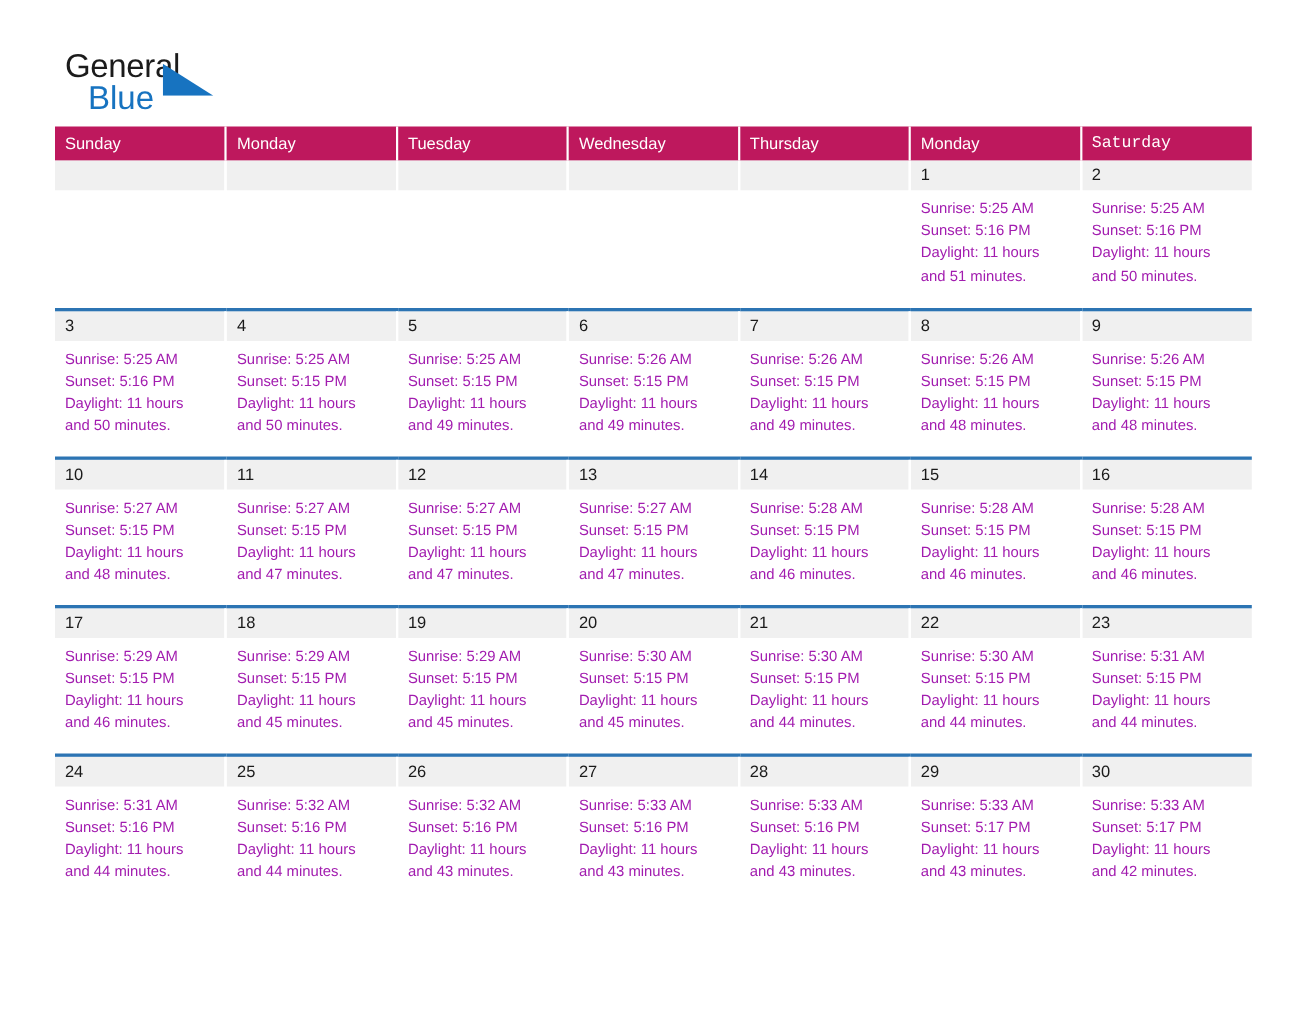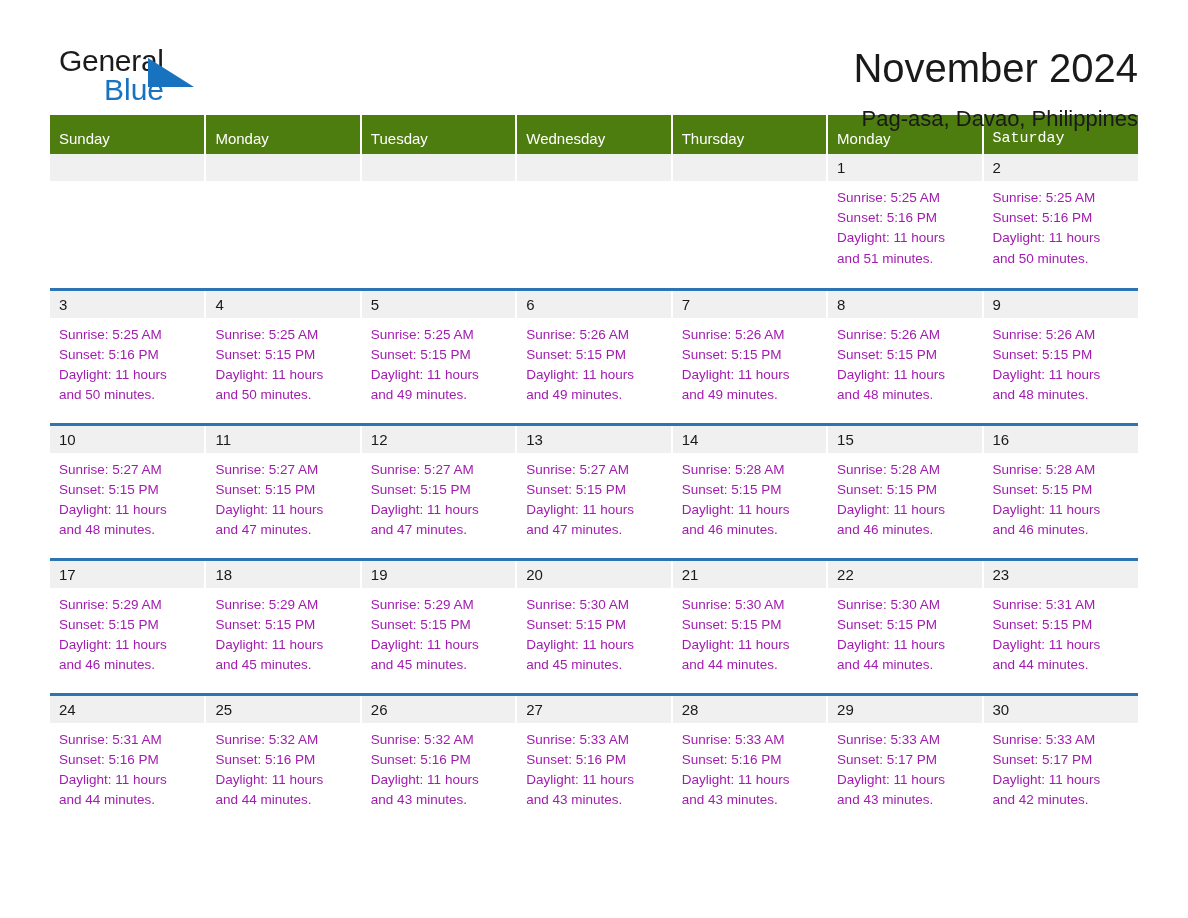--- a/index.html
+++ b/index.html
@@ -49,21 +49,21 @@
     top: 14px;
     width: 46px;
     height: 29px;
     display: block;
   }
   .logo-blue {
     font-size: 30px;
     color: #1773c0;
     line-height: 30px;
     font-weight: 400;
-    margin-left: 45px;
+    margin-left: 21px;
     display: block;
     margin-top: -3px;
   }
   .title-block {
     text-align: right;
     padding-top: 0px;
   }
   .cal-title {
     font-size: 40px;
     font-weight: 400;
@@ -79,26 +79,26 @@
     margin-top: 12px;
   }
 
   
   .calendar {
     width: 1088px;
     border-collapse: collapse;
     table-layout: fixed;
   }
   .calendar th {
-    background: #4d7c0f;
+    background: #be185d;
     color: #ffffff;
     font-size: 15px;
     font-weight: 400;
     text-align: left;
-    padding: 15px 0 7px 9px;
+    padding: 7px 0 7px 9px;
     height: 31px;
     border-right: 2px solid #ffffff;
   }
   .calendar th:last-child { border-right: none; font-family: Liberation Mono, monospace; }
 
   .calendar td {
     vertical-align: top;
     padding: 0;
     height: 135px;
     border-bottom: 3px solid #2c74b3;
@@ -132,24 +132,20 @@
   <div class="header">
 
     <div class="logo">
       <span class="logo-general">General</span>
       <svg class="logo-tri" viewBox="0 0 46 29" xmlns="http://www.w3.org/2000/svg">
         <polygon points="0,0 46,29 0,29" fill="#1773c0"></polygon>
       </svg>
       <span class="logo-blue">Blue</span>
     </div>
 
-    <div class="title-block">
-      <div class="cal-title">November 2024</div>
-      <div class="cal-subtitle">Pag-asa, Davao, Philippines</div>
-    </div>
 
   </div>
 
   <table class="calendar">
     <thead>
       <tr>
         <th>Sunday</th>
         <th>Monday</th>
         <th>Tuesday</th>
         <th>Wednesday</th>

